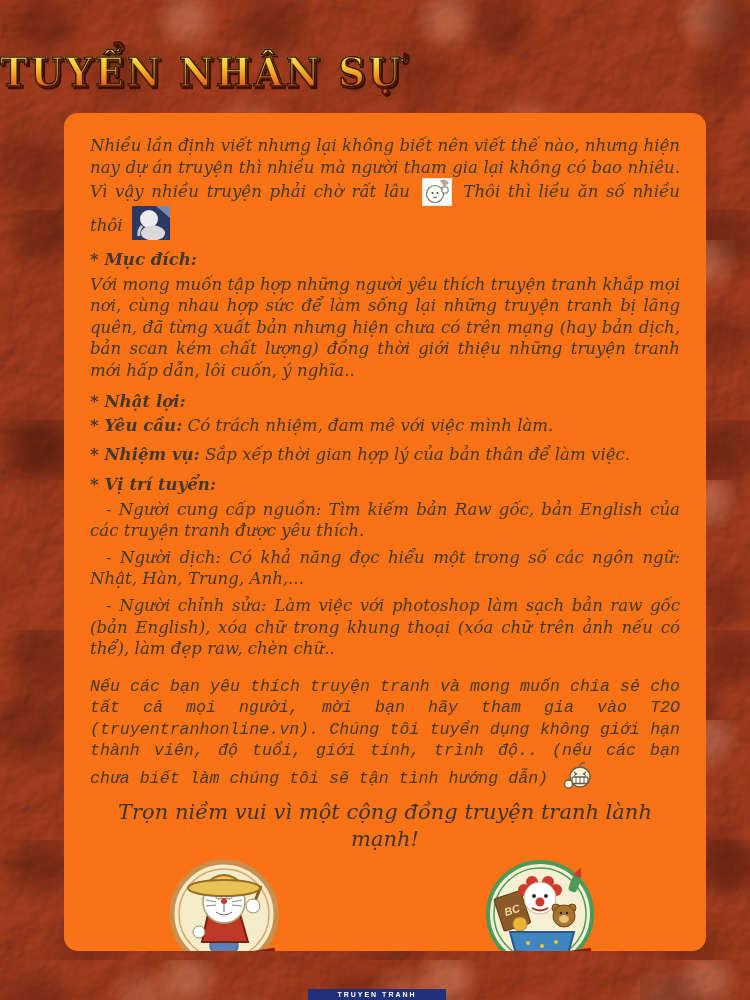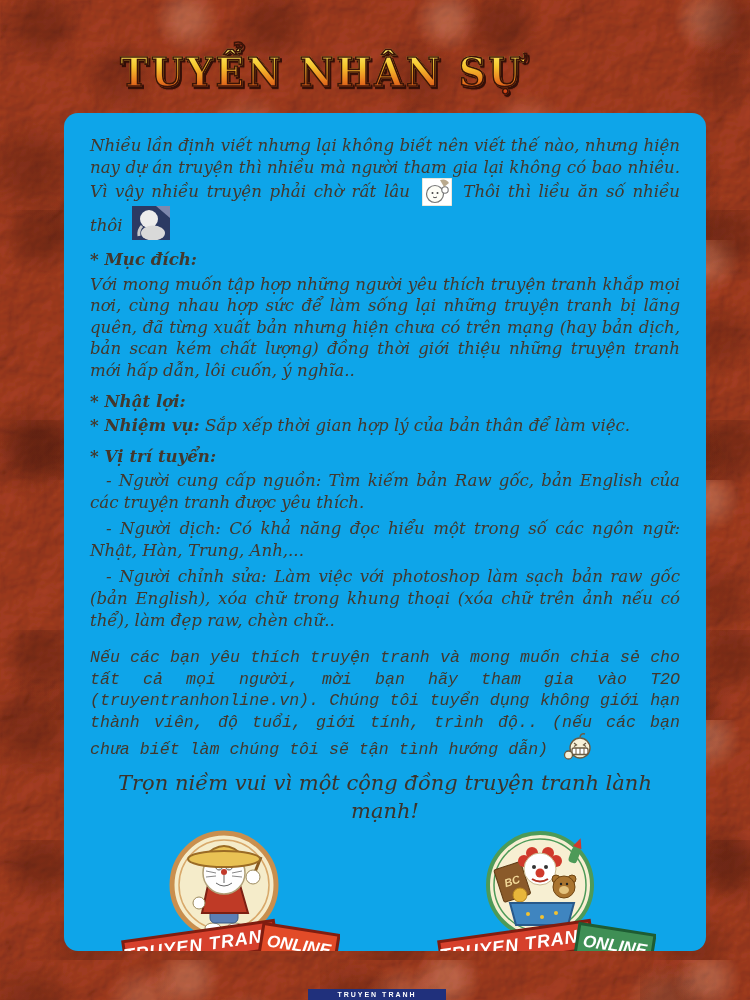--- a/index.html
+++ b/index.html
@@ -14,34 +14,34 @@
     background-image:
       radial-gradient(circle at 18% 12%, rgba(64,20,10,.35) 0 14px, transparent 42px),
       radial-gradient(circle at 72% 8%,  rgba(255,205,175,.25) 0 10px, transparent 34px),
       radial-gradient(circle at 40% 30%, rgba(70,22,12,.28) 0 12px, transparent 40px),
       radial-gradient(circle at 88% 45%, rgba(255,190,160,.22) 0 12px, transparent 44px),
       radial-gradient(circle at 10% 60%, rgba(60,18,8,.3) 0 16px, transparent 52px),
       radial-gradient(circle at 55% 85%, rgba(255,200,170,.2) 0 10px, transparent 38px),
       radial-gradient(circle at 30% 95%, rgba(70,24,12,.3) 0 14px, transparent 46px);
     background-size:230px 210px,260px 240px,300px 260px,280px 300px,320px 280px,260px 260px,300px 240px;
   }
-  .title-wrap{position:absolute;left:0;top:50px;width:644px;text-align:center;}
+  .title-wrap{position:absolute;left:0;top:50px;width:644px;text-align:left;}
   .title{
     display:inline-block;
     font-family:"DejaVu Serif", serif;
     font-weight:bold;font-size:37px;letter-spacing:3px;
     background:linear-gradient(180deg,#fdf06a 5%,#f6c62e 38%,#e87c1e 68%,#c22f15 100%);
     -webkit-background-clip:text;background-clip:text;color:transparent;
     -webkit-text-stroke:1.6px #3c1408;
     filter:drop-shadow(2px 2px 0 rgba(35,8,4,.85));
     transform:scaleY(1.08);
   }
   .panel{
     position:absolute;left:64px;top:113px;width:642px;height:838px;
-    background:#0ea5e9;border-radius:14px;box-sizing:border-box;
+    background:#f97316;border-radius:14px;box-sizing:border-box;
     padding:22px 26px 0 26px;overflow:hidden;
     color:#43382d;
     font-style:italic;font-size:16.6px;line-height:1.3;
   }
   .panel p{margin:0 0 7px 0;}
   .just{text-align:justify;}
   .heading{font-weight:bold;margin:9px 0 3px 0 !important;}
   .heading-inline{font-weight:bold;}
   .item{text-indent:16px;margin-bottom:5px !important;}
   .closing{margin-top:16px !important;font-family:Liberation Mono, monospace;}
@@ -111,20 +111,24 @@
       <ellipse cx="21" cy="27" rx="12" ry="7.5" fill="#d9d9d9"></ellipse>
       <path d="M10 20 Q6 24 7 30" fill="none" stroke="#c9c9c9" stroke-width="3"></path>
     </svg>
   </p>
 
   <p class="heading">* Mục đích:</p>
   <p class="just">Với mong muốn tập hợp những người yêu thích truyện tranh khắp mọi nơi, cùng nhau hợp sức để làm sống lại những truyện tranh bị lãng quên, đã từng xuất bản nhưng hiện chưa có trên mạng (hay bản dịch, bản scan kém chất lượng) đồng thời giới thiệu những truyện tranh mới hấp dẫn, lôi cuốn, ý nghĩa..</p>
 
   <p class="heading">* Nhật lợi:</p>
 
+  <p>
+    <span class="heading-inline">* Yêu cầu:</span>
+    <span>Có trách nhiệm, đam mê với việc mình làm.</span>
+  </p>
 
   <p>
     <span class="heading-inline">* Nhiệm vụ:</span>
     <span>Sắp xếp thời gian hợp lý của bản thân để làm việc.</span>
   </p>
 
   <p class="heading">* Vị trí tuyển:</p>
   <p class="item just">- Người cung cấp nguồn: Tìm kiếm bản Raw gốc, bản English của các truyện tranh được yêu thích.</p>
   <p class="item just">- Người dịch: Có khả năng đọc hiểu một trong số các ngôn ngữ: Nhật, Hàn, Trung, Anh,...</p>
   <p class="item just">- Người chỉnh sửa: Làm việc với photoshop làm sạch bản raw gốc (bản English), xóa chữ trong khung thoại (xóa chữ trên ảnh nếu có thể), làm đẹp raw, chèn chữ..</p>

